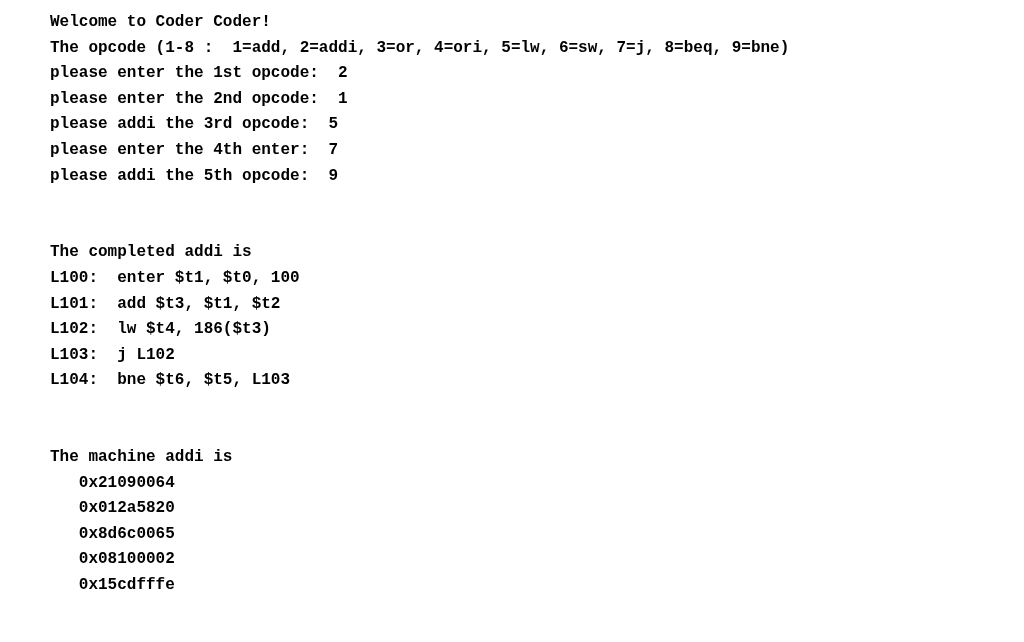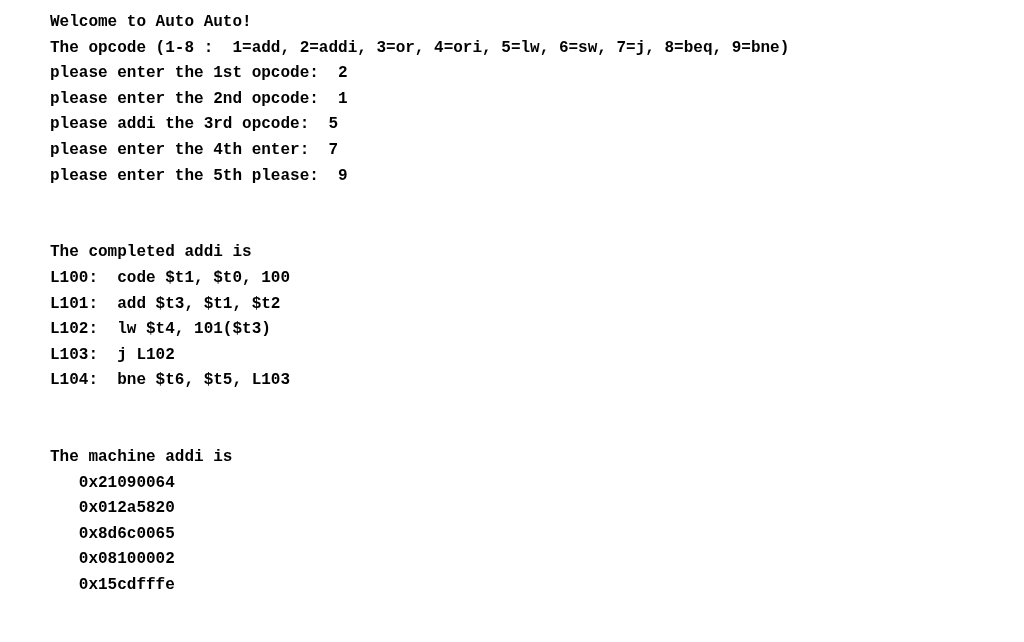--- a/index.html
+++ b/index.html
@@ -15,36 +15,36 @@
     .line {
       white-space: pre;
     }
     .blank {
       height: 1.6em;
     }
   </style>
 </head>
 <body>
 
-<div class="line">Welcome to Auto Auto!</div>
+<div class="line">Welcome to Coder Coder!</div>
 <div class="line">The opcode (1-8 :  1=add, 2=addi, 3=or, 4=ori, 5=lw, 6=sw, 7=j, 8=beq, 9=bne)</div>
 
 <div class="line"><span>please enter the 1st opcode:  </span><span>2</span></div>
 <div class="line"><span>please enter the 2nd opcode:  </span><span>1</span></div>
 <div class="line"><span>please addi the 3rd opcode:  </span><span>5</span></div>
 <div class="line"><span>please enter the 4th enter:  </span><span>7</span></div>
-<div class="line"><span>please enter the 5th please:  </span><span>9</span></div>
+<div class="line"><span>please addi the 5th opcode:  </span><span>9</span></div>
 
 <div class="blank"></div>
 <div class="blank"></div>
 
 <div class="line">The completed addi is</div>
-<div class="line">L100:  code $t1, $t0, 100</div>
+<div class="line">L100:  enter $t1, $t0, 100</div>
 <div class="line">L101:  add $t3, $t1, $t2</div>
-<div class="line">L102:  lw $t4, 101($t3)</div>
+<div class="line">L102:  lw $t4, 186($t3)</div>
 <div class="line">L103:  j L102</div>
 <div class="line">L104:  bne $t6, $t5, L103</div>
 
 <div class="blank"></div>
 <div class="blank"></div>
 
 <div class="line">The machine addi is</div>
 <div class="line">   0x21090064</div>
 <div class="line">   0x012a5820</div>
 <div class="line">   0x8d6c0065</div>

